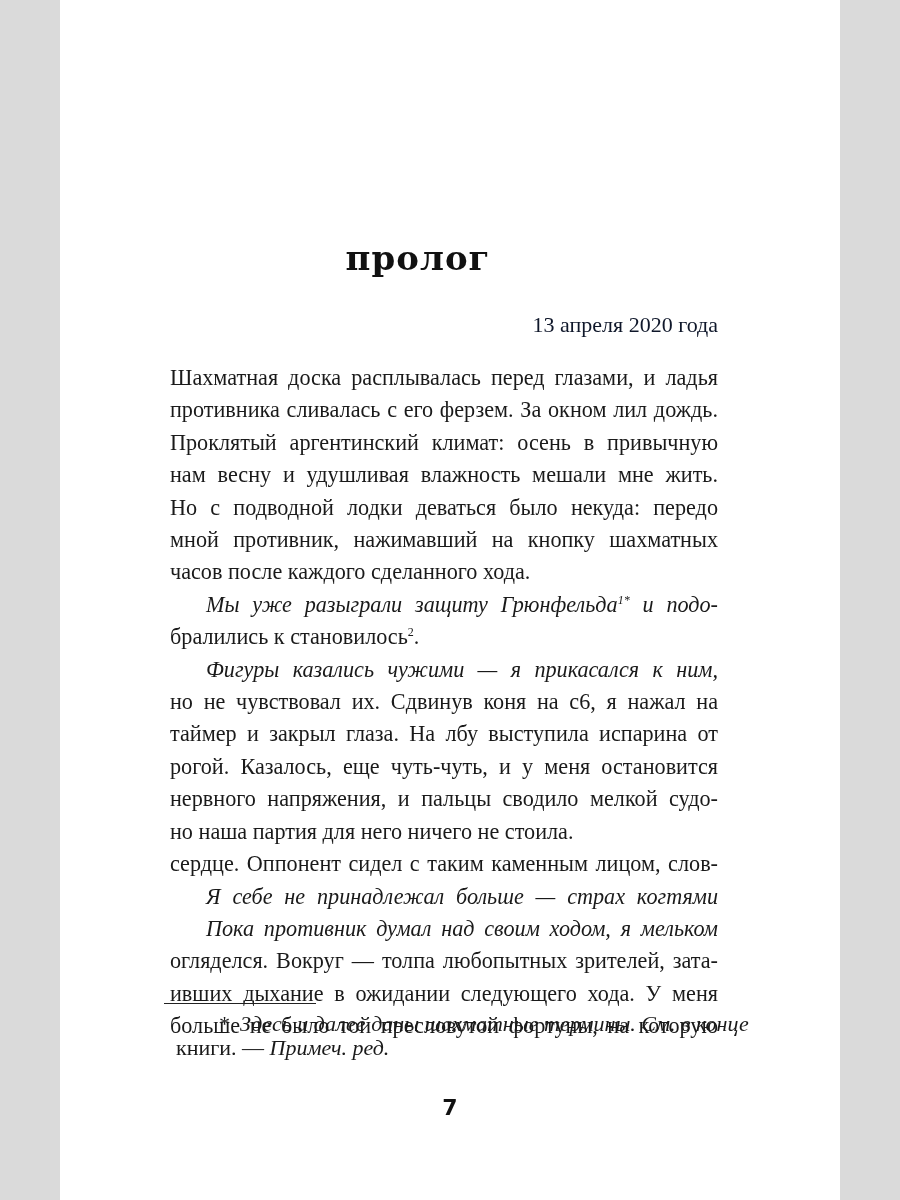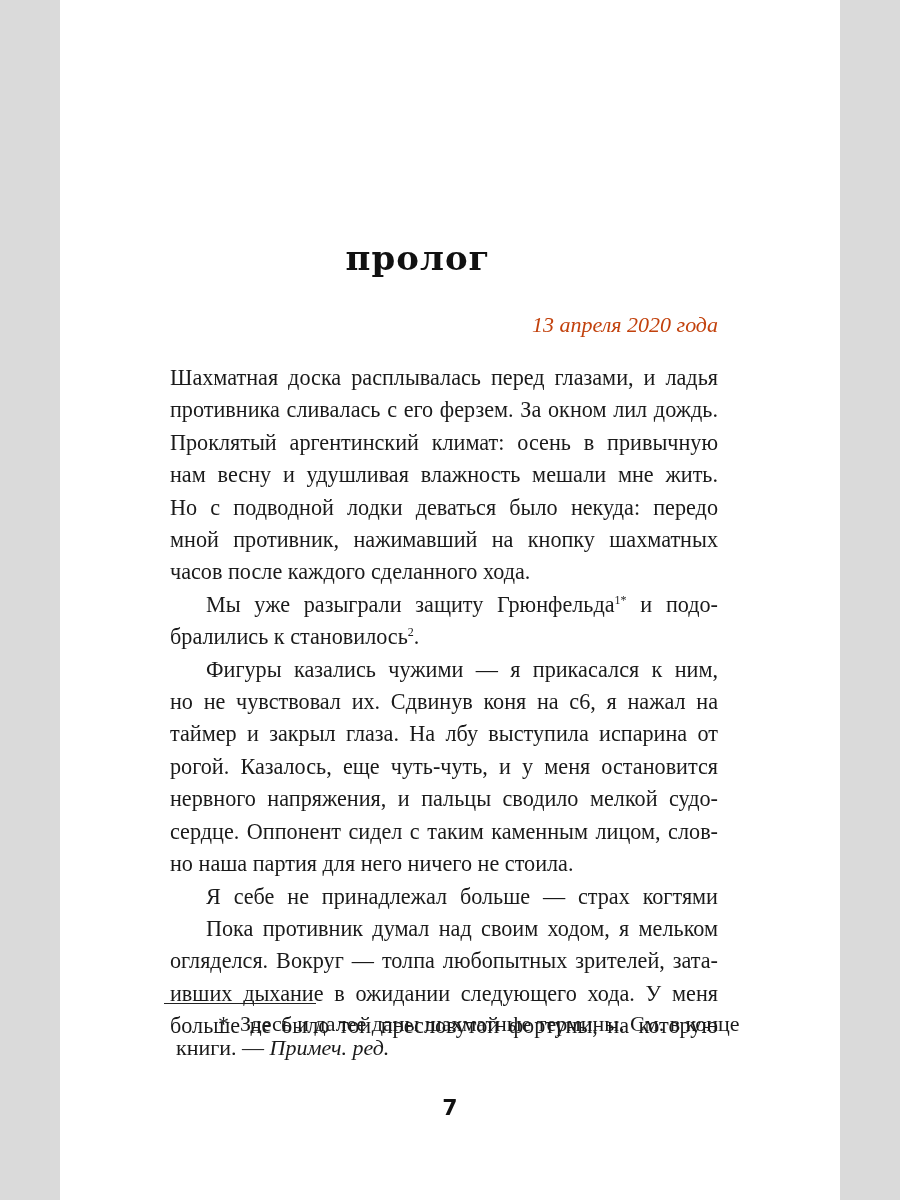--- a/index.html
+++ b/index.html
@@ -31,23 +31,22 @@
       font-weight: bold;
       font-size: 34px;
       color: #111;
       letter-spacing: 1px;
     }
     .date {
       position: absolute;
       right: 122px;
       top: 312px;
       font-family: "Liberation Serif", serif;
-      font-style: italic;
       font-size: 22px;
-      color: #c2410c;
+      color: #0f172a;
     }
     .body-text {
       position: absolute;
       left: 98px;
       top: 362px;
       width: 560px;
       font-family: "Liberation Serif", serif;
       font-size: 22.2px;
       line-height: 32.4px;
       color: #1a1a1a;
@@ -57,20 +56,21 @@
       white-space: nowrap;
       text-align: justify;
       text-align-last: justify;
       margin-left: 12px;
     }
     .line.last {
       text-align-last: left;
     }
     .line.indent {
       padding-left: 36px;
+      font-style: italic;
     }
     sup {
       font-size: 12px;
       line-height: 0;
       vertical-align: 8px;
     }
     .footnote-rule {
       position: absolute;
       left: 104px;
       top: 1003px;
@@ -126,22 +126,22 @@
     <span class="line last">часов после каждого сделанного хода.</span>
 
     <span class="line indent"><span>Мы уже разыграли защиту Грюнфельда</span><sup>1*</sup><span> и подо-</span></span>
     <span class="line last"><span>бралились к становилось</span><sup>2</sup><span>.</span></span>
 
     <span class="line indent">Фигуры казались чужими — я прикасался к ним,</span>
     <span class="line">но не чувствовал их. Сдвинув коня на c6, я нажал на</span>
     <span class="line">таймер и закрыл глаза. На лбу выступила испарина от</span>
     <span class="line">рогой. Казалось, еще чуть-чуть, и у меня остановится</span>
     <span class="line">нервного напряжения, и пальцы сводило мелкой судо-</span>
+    <span class="line last">но наша партия для него ничего не стоила.</span>
     <span class="line">сердце. Оппонент сидел с таким каменным лицом, слов-</span>
-    <span class="line last">но наша партия для него ничего не стоила.</span>
 
     <span class="line indent">Я себе не принадлежал больше — страх когтями</span>
 
     <span class="line indent">Пока противник думал над своим ходом, я мельком</span>
     <span class="line">огляделся. Вокруг — толпа любопытных зрителей, зата-</span>
     <span class="line">ивших дыхание в ожидании следующего хода. У меня</span>
     <span class="line">больше не было той пресловутой фортуны, на которую</span>
   </div>
 
   <div class="footnote-rule"></div>

